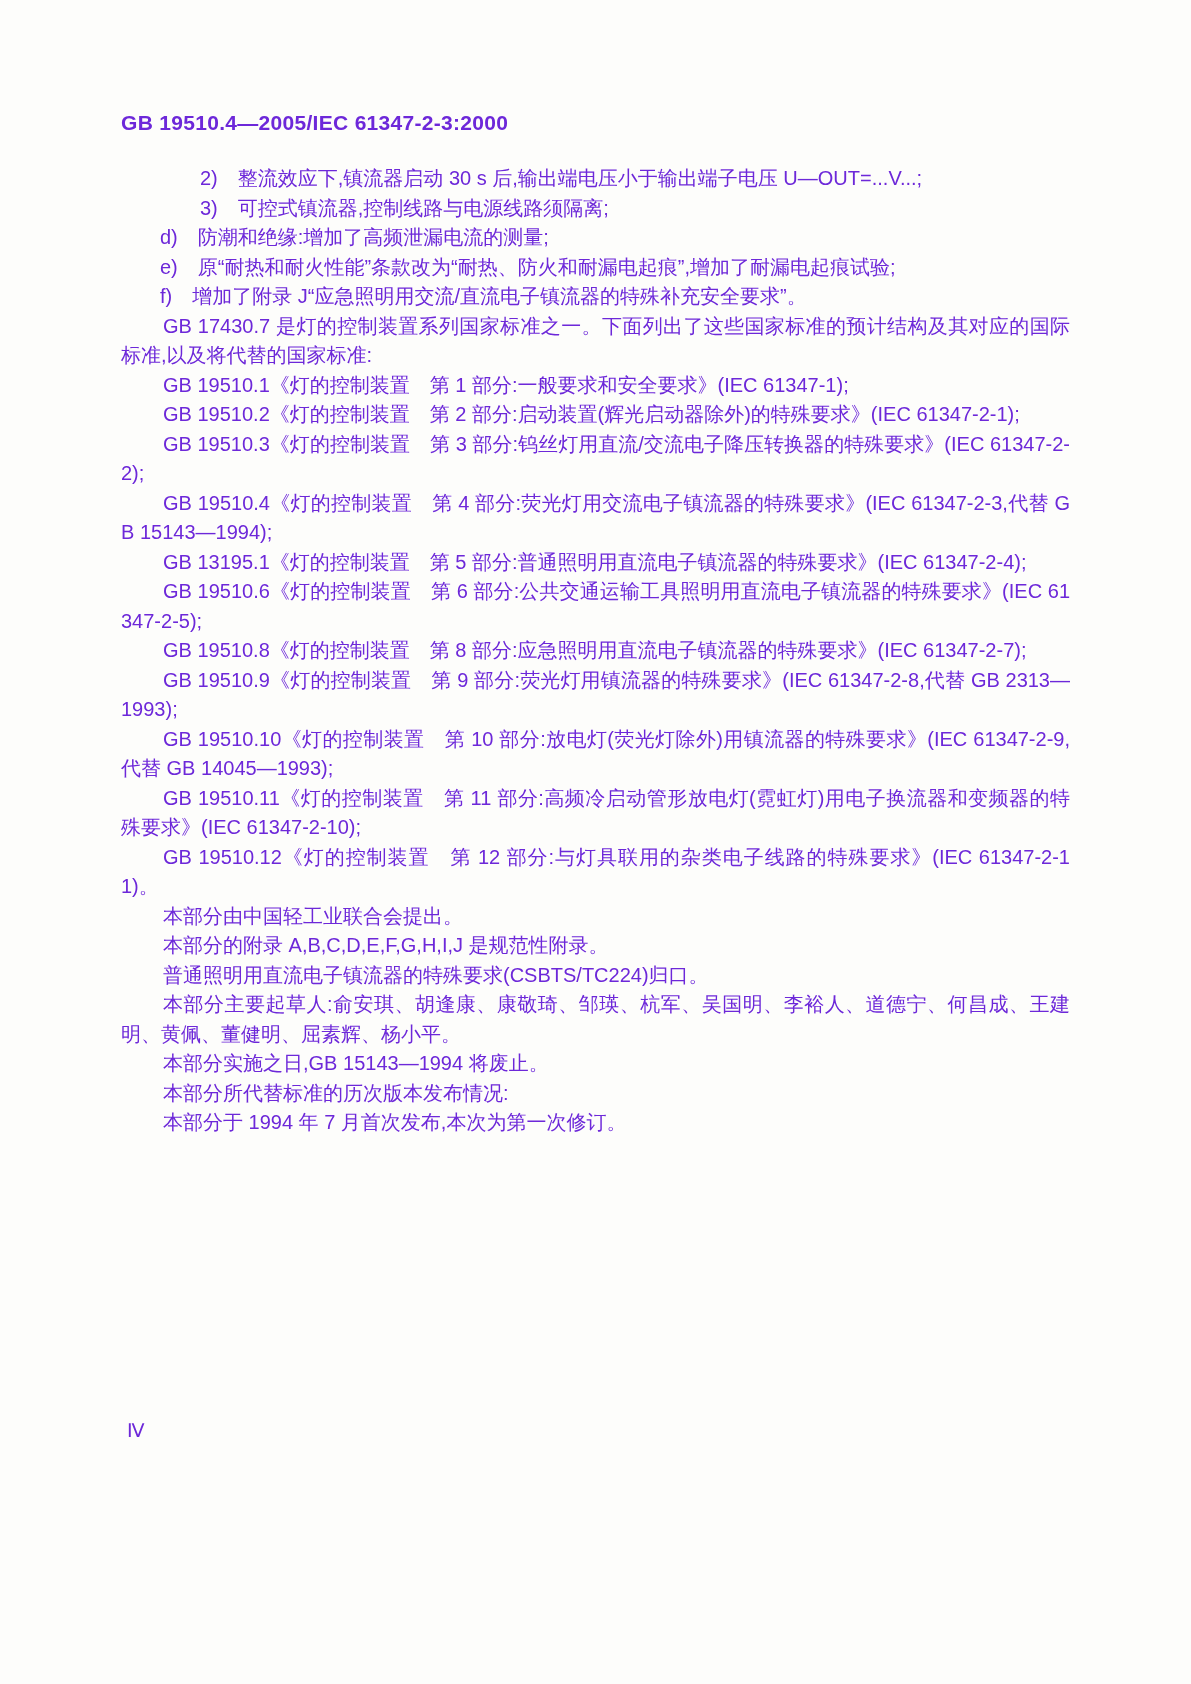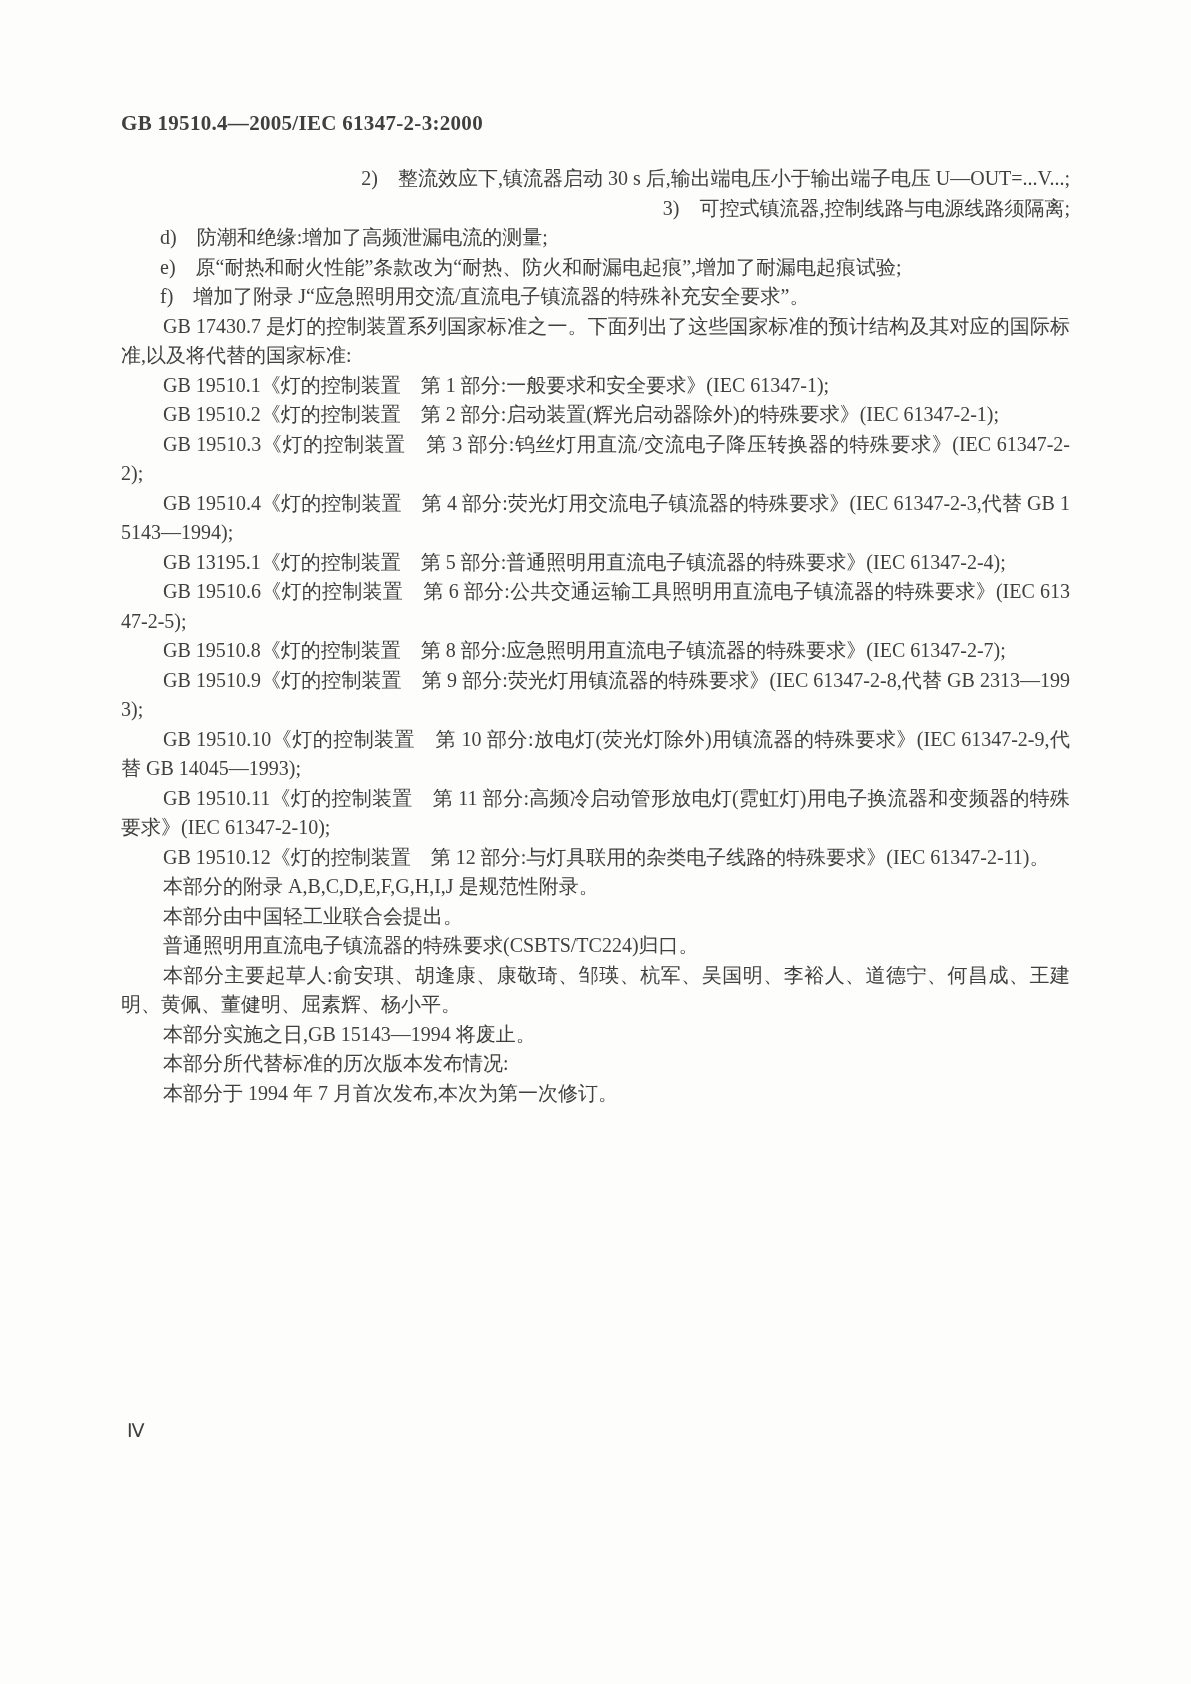--- a/index.html
+++ b/index.html
@@ -6,22 +6,22 @@
   html, body {
     margin: 0;
     padding: 0;
     background: #f4f4f2;
   }
   .page {
     position: relative;
     width: 1191px;
     height: 1684px;
     background: #fdfdfb;
-    color: #404040;
-    font-family: Liberation Serif, serif;
+    color: #6d28d9;
+    font-family: Liberation Sans, sans-serif;
     overflow: hidden;
     margin: 0 auto;
   }
   .doc-header {
     position: absolute;
     left: 121px;
     top: 111px;
     font-size: 21px;
     font-weight: bold;
     letter-spacing: 0.3px;
@@ -36,21 +36,21 @@
   .para {
     margin: 0;
     font-size: 20px;
     line-height: 29.5px;
     text-align: justify;
     word-break: break-all;
   }
   
   .para.item2 {
     padding-left: 79px;
-    text-align: right;
+    text-align: left;
   }
   
   .para.item1 {
     padding-left: 39px;
     text-align: left;
   }
   
   .para.body {
     text-indent: 42px;
   }
@@ -80,22 +80,22 @@
       <p class="para body">GB 19510.2《灯的控制装置　第 2 部分:启动装置(辉光启动器除外)的特殊要求》(IEC 61347-2-1);</p>
       <p class="para body">GB 19510.3《灯的控制装置　第 3 部分:钨丝灯用直流/交流电子降压转换器的特殊要求》(IEC 61347-2-2);</p>
       <p class="para body">GB 19510.4《灯的控制装置　第 4 部分:荧光灯用交流电子镇流器的特殊要求》(IEC 61347-2-3,代替 GB 15143—1994);</p>
       <p class="para body">GB 13195.1《灯的控制装置　第 5 部分:普通照明用直流电子镇流器的特殊要求》(IEC 61347-2-4);</p>
       <p class="para body">GB 19510.6《灯的控制装置　第 6 部分:公共交通运输工具照明用直流电子镇流器的特殊要求》(IEC 61347-2-5);</p>
       <p class="para body">GB 19510.8《灯的控制装置　第 8 部分:应急照明用直流电子镇流器的特殊要求》(IEC 61347-2-7);</p>
       <p class="para body">GB 19510.9《灯的控制装置　第 9 部分:荧光灯用镇流器的特殊要求》(IEC 61347-2-8,代替 GB 2313—1993);</p>
       <p class="para body">GB 19510.10《灯的控制装置　第 10 部分:放电灯(荧光灯除外)用镇流器的特殊要求》(IEC 61347-2-9,代替 GB 14045—1993);</p>
       <p class="para body">GB 19510.11《灯的控制装置　第 11 部分:高频冷启动管形放电灯(霓虹灯)用电子换流器和变频器的特殊要求》(IEC 61347-2-10);</p>
       <p class="para body">GB 19510.12《灯的控制装置　第 12 部分:与灯具联用的杂类电子线路的特殊要求》(IEC 61347-2-11)。</p>
+      <p class="para body">本部分由中国轻工业联合会提出。</p>
       <p class="para body">本部分的附录 A,B,C,D,E,F,G,H,I,J 是规范性附录。</p>
-      <p class="para body">本部分由中国轻工业联合会提出。</p>
       <p class="para body">普通照明用直流电子镇流器的特殊要求(CSBTS/TC224)归口。</p>
       <p class="para body">本部分主要起草人:俞安琪、胡逢康、康敬琦、邹瑛、杭军、吴国明、李裕人、道德宁、何昌成、王建明、黄佩、董健明、屈素辉、杨小平。</p>
       <p class="para body">本部分实施之日,GB 15143—1994 将废止。</p>
       <p class="para body">本部分所代替标准的历次版本发布情况:</p>
       <p class="para body">本部分于 1994 年 7 月首次发布,本次为第一次修订。</p>
     </div>
 
   <div class="page-number">Ⅳ</div>
 
 </div>

